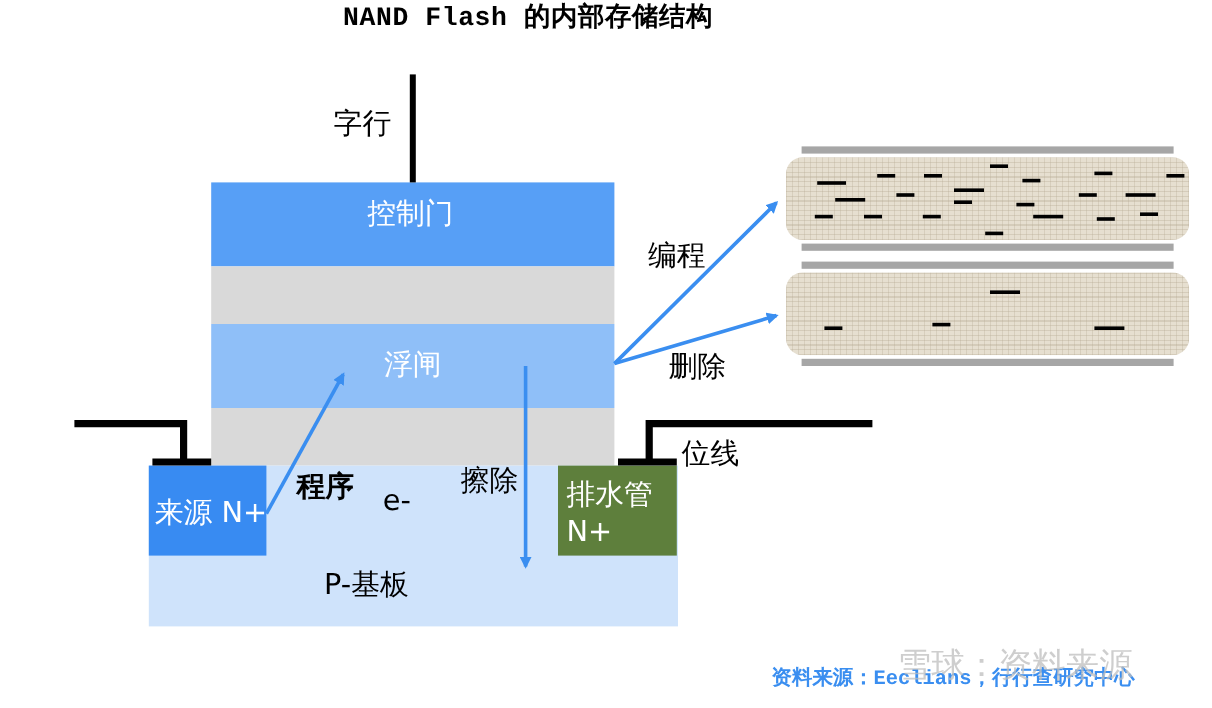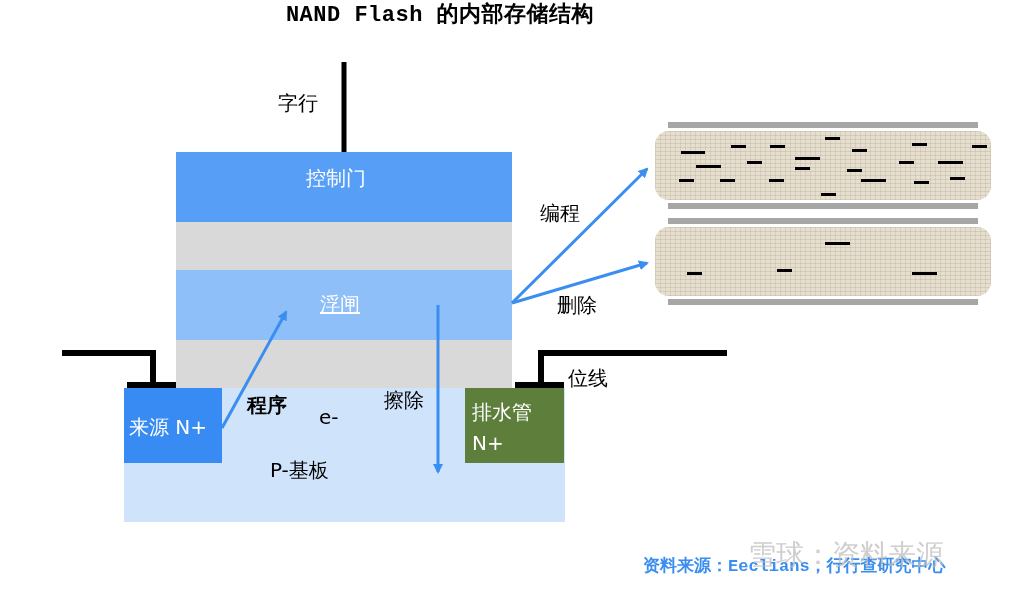--- a/index.html
+++ b/index.html
@@ -2,21 +2,21 @@
 <html><head>
 <meta charset="utf-8">
 <style>
   html, body { margin: 0; padding: 0; background: #ffffff; }
   body { width: 1010px; height: 590px; position: relative; overflow: hidden;
          font-family: "DejaVu Sans", "Liberation Sans", sans-serif; color: #000; }
   .abs { position: absolute; font-family: Liberation Mono, monospace; }
   .title { left: 0; width: 880px; top: 0; height: 32px; text-align: center;
            font-size: 22px; font-weight: bold; line-height: 32px; letter-spacing: 0.5px; }
   .layer { position: absolute; }
-  .lbl { position: absolute; font-size: 20px; line-height: 24px; white-space: nowrap; }
+  .lbl { position: absolute; font-size: 24px; line-height: 24px; white-space: nowrap; }
   .white { color: #ffffff; }
   .panel { position: absolute; border-radius: 14px;
            background-color: #e6dfd0;
            background-image:
              repeating-linear-gradient(0deg, rgba(180,168,145,0.35) 0 1px, transparent 1px 4px),
              repeating-linear-gradient(90deg, rgba(180,168,145,0.30) 0 1px, transparent 1px 5px); }
   .bar { position: absolute; background: #a6a6a6; height: 6px; }
   .dash { position: absolute; height: 3px; background: #000; }
   .footer { left: 643px; top: 555px; font-size: 17px; font-weight: bold; color: #3a8ef0;
             white-space: nowrap; line-height: 24px; }
@@ -91,26 +91,26 @@
   <line x1="222" y1="428" x2="286" y2="312" stroke="#3a8ef0" stroke-width="3" marker-end="url(#ah)"></line>
 
   <line x1="438" y1="305" x2="438" y2="472" stroke="#3a8ef0" stroke-width="3" marker-end="url(#ah)"></line>
 
   <line x1="512" y1="303" x2="647" y2="169" stroke="#3a8ef0" stroke-width="3" marker-end="url(#ah)"></line>
   <line x1="512" y1="303" x2="647" y2="263" stroke="#3a8ef0" stroke-width="3" marker-end="url(#ah)"></line>
 </svg>
 
 <div class="lbl" style="left:278px; top:91px;">字行</div>
 <div class="lbl white" style="left:306px; top:166px;">控制门</div>
-<div class="lbl white" style="left:320px; top:292px;text-decoration:underline;">浮闸</div>
+<div class="lbl white" style="left:320px; top:292px;">浮闸</div>
 <div class="lbl white" style="left:129px; top:415px;text-align:center;">来源 N+</div>
 <div class="lbl white" style="left:472px; top:400px;">排水管</div>
 <div class="lbl white" style="left:472px; top:431px;">N+</div>
 <div class="lbl" style="left:247px; top:393px;font-weight:bold;">程序</div>
 <div class="lbl" style="left:319px; top:405px;">e-</div>
 <div class="lbl" style="left:384px; top:388px;">擦除</div>
-<div class="lbl" style="left:270px; top:458px;">P-基板</div>
+<div class="lbl" style="left:270px; top:475px;">P-基板</div>
 <div class="lbl" style="left:568px; top:366px;">位线</div>
 <div class="lbl" style="left:540px; top:201px;">编程</div>
 <div class="lbl" style="left:557px; top:293px;">删除</div>
 
 <div class="abs footer">资料来源：Eeclians，行行查研究中心</div>
 <div class="abs watermark">雪球：资料来源</div>
 
 </body></html>

